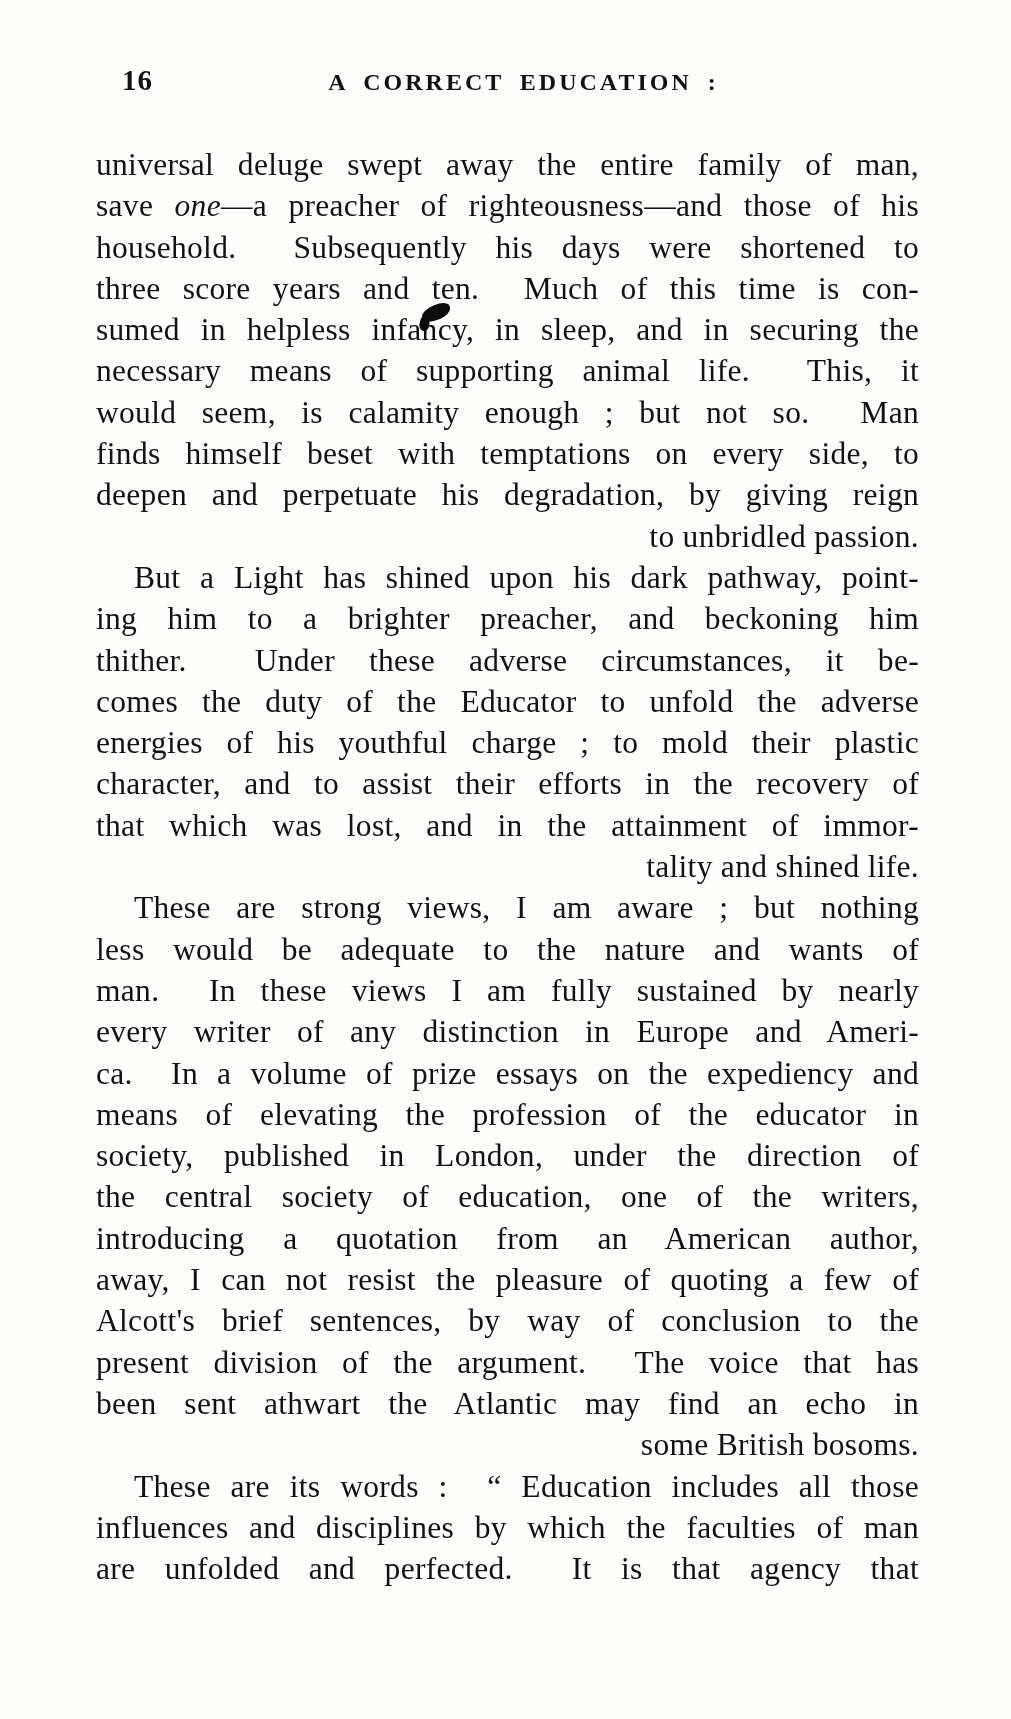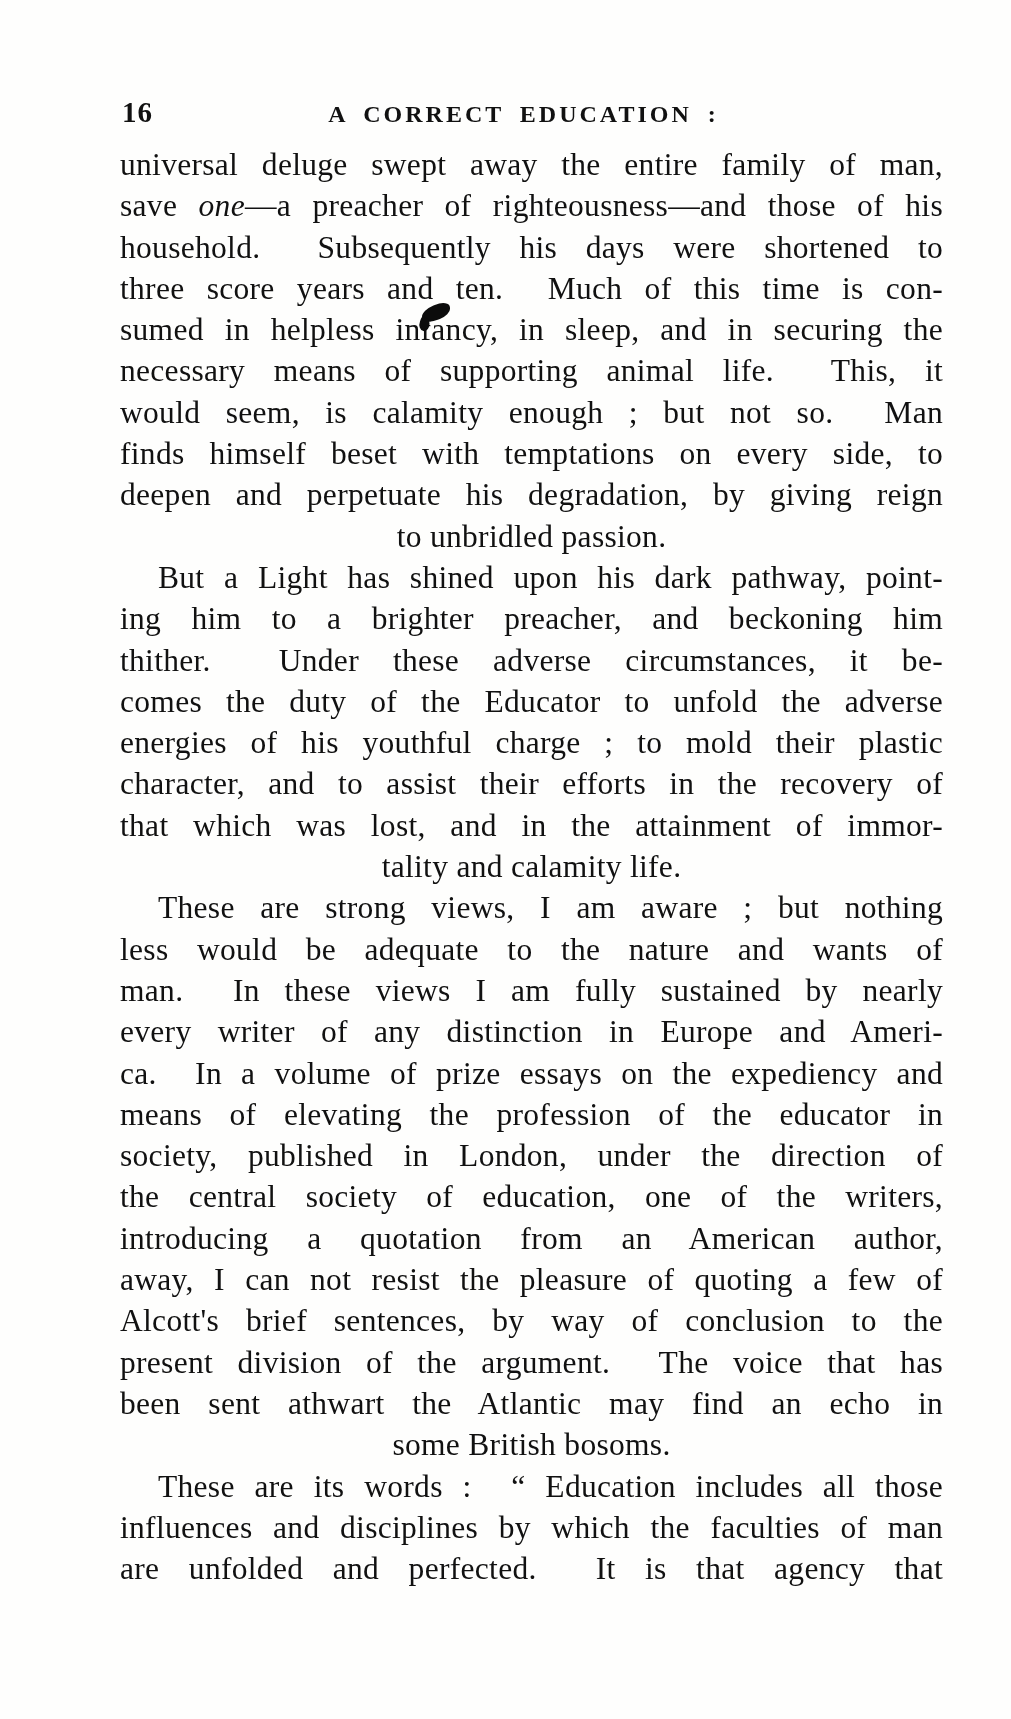--- a/index.html
+++ b/index.html
@@ -8,21 +8,21 @@
     width: 1011px;
     height: 1719px;
     margin: 0 auto;
     background: #fefefd;
     font-family: "Liberation Serif", "DejaVu Serif", serif;
     color: #111;
     overflow: hidden;
   }
   .header-row {
     position: absolute;
-    top: 96px;
+    top: 64px;
     left: 112px;
     width: 823px;
     height: 40px;
   }
   .page-number {
     position: absolute;
     left: 10px;
     top: 0;
     font-size: 29px;
     font-weight: bold;
@@ -37,36 +37,36 @@
     font-size: 24px;
     font-weight: bold;
     letter-spacing: 3px;
     word-spacing: 7px;
     white-space: nowrap;
     line-height: 26px;
   }
   .page-body {
     position: absolute;
     top: 144px;
-    left: 120px;
+    left: 96px;
     width: 823px;
   }
   .line {
     font-size: 31.5px;
     line-height: 41.3px;
     height: 41.3px;
     letter-spacing: 0.3px;
     white-space: normal;
   }
   .line.justify {
     text-align: justify;
     text-align-last: justify;
   }
   .line.left {
-    text-align: center;
+    text-align: right;
     text-align-last: auto;
   }
   .line.indent { text-indent: 38px; }
   .italic { font-style: italic; }
   .ink-blot {
     position: absolute;
     left: 421px;
     top: 305px;
     width: 30px;
     height: 15px;
@@ -109,21 +109,21 @@
         <div class="line left"><span>to unbridled passion.</span></div>
       </div>
       <div class="paragraph">
         <div class="line justify indent"><span>But a Light has shined upon his dark pathway, point-</span></div>
         <div class="line justify"><span>ing him to a brighter preacher, and beckoning him</span></div>
         <div class="line justify"><span>thither.&nbsp; Under these adverse circumstances, it be-</span></div>
         <div class="line justify"><span>comes the duty of the Educator to unfold the adverse</span></div>
         <div class="line justify"><span>energies of his youthful charge ; to mold their plastic</span></div>
         <div class="line justify"><span>character, and to assist their efforts in the recovery of</span></div>
         <div class="line justify"><span>that which was lost, and in the attainment of immor-</span></div>
-        <div class="line left"><span>tality and calamity life.</span></div>
+        <div class="line left"><span>tality and shined life.</span></div>
       </div>
       <div class="paragraph">
         <div class="line justify indent"><span>These are strong views, I am aware ; but nothing</span></div>
         <div class="line justify"><span>less would be adequate to the nature and wants of</span></div>
         <div class="line justify"><span>man.&nbsp; In these views I am fully sustained by nearly</span></div>
         <div class="line justify"><span>every writer of any distinction in Europe and Ameri-</span></div>
         <div class="line justify"><span>ca.&nbsp; In a volume of prize essays on the expediency and</span></div>
         <div class="line justify"><span>means of elevating the profession of the educator in</span></div>
         <div class="line justify"><span>society, published in London, under the direction of</span></div>
         <div class="line justify"><span>the central society of education, one of the writers,</span></div>

